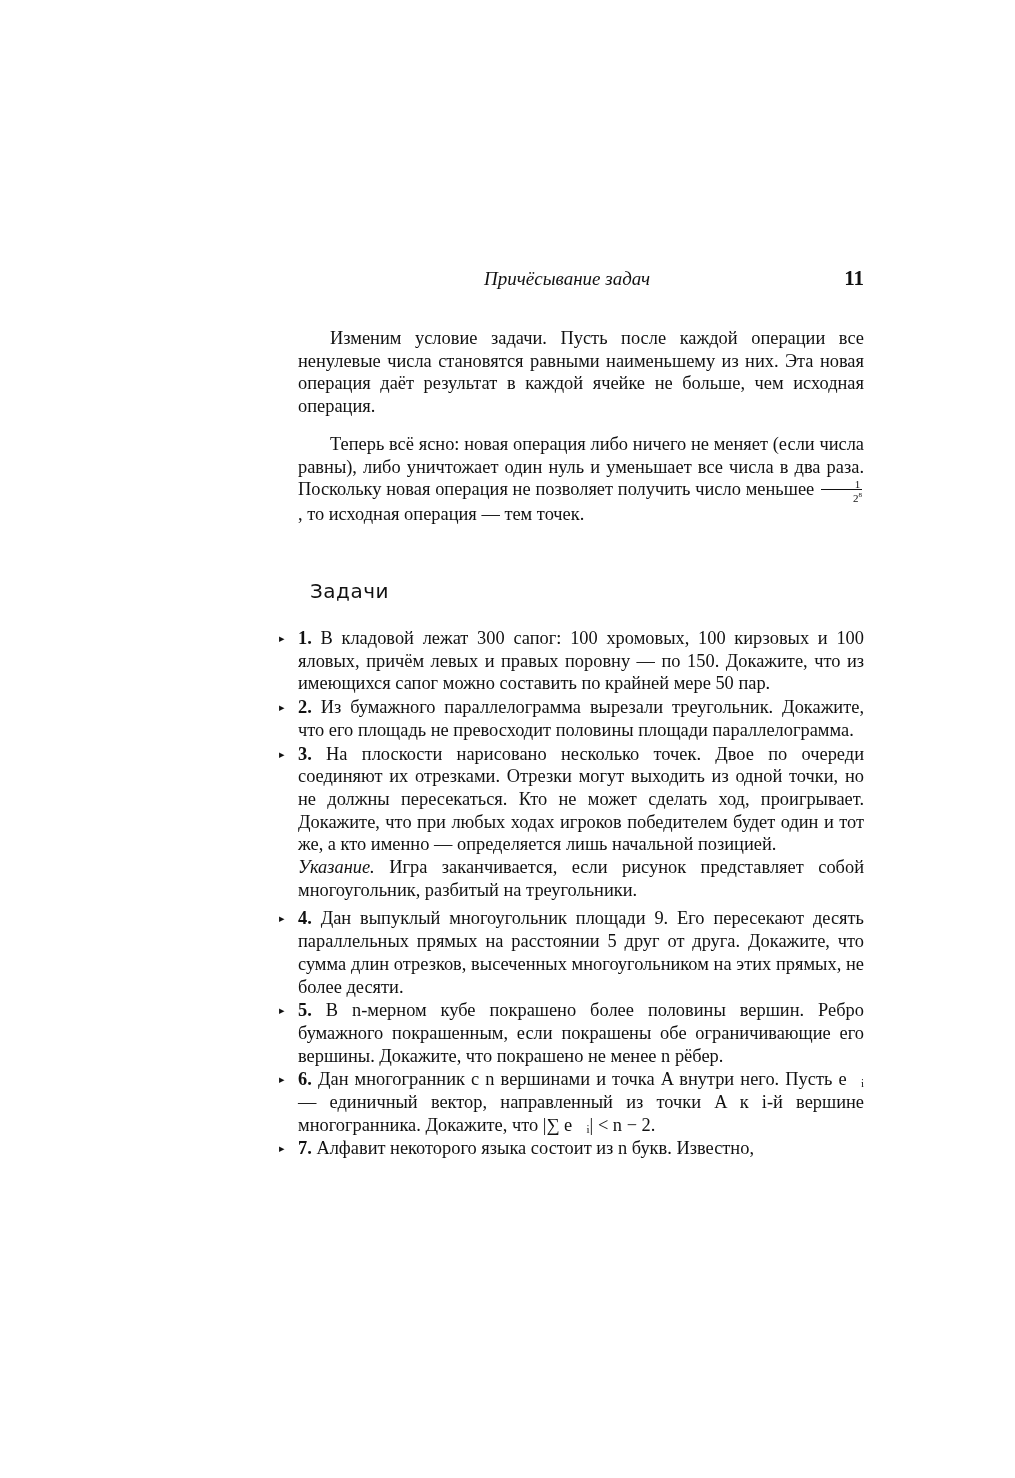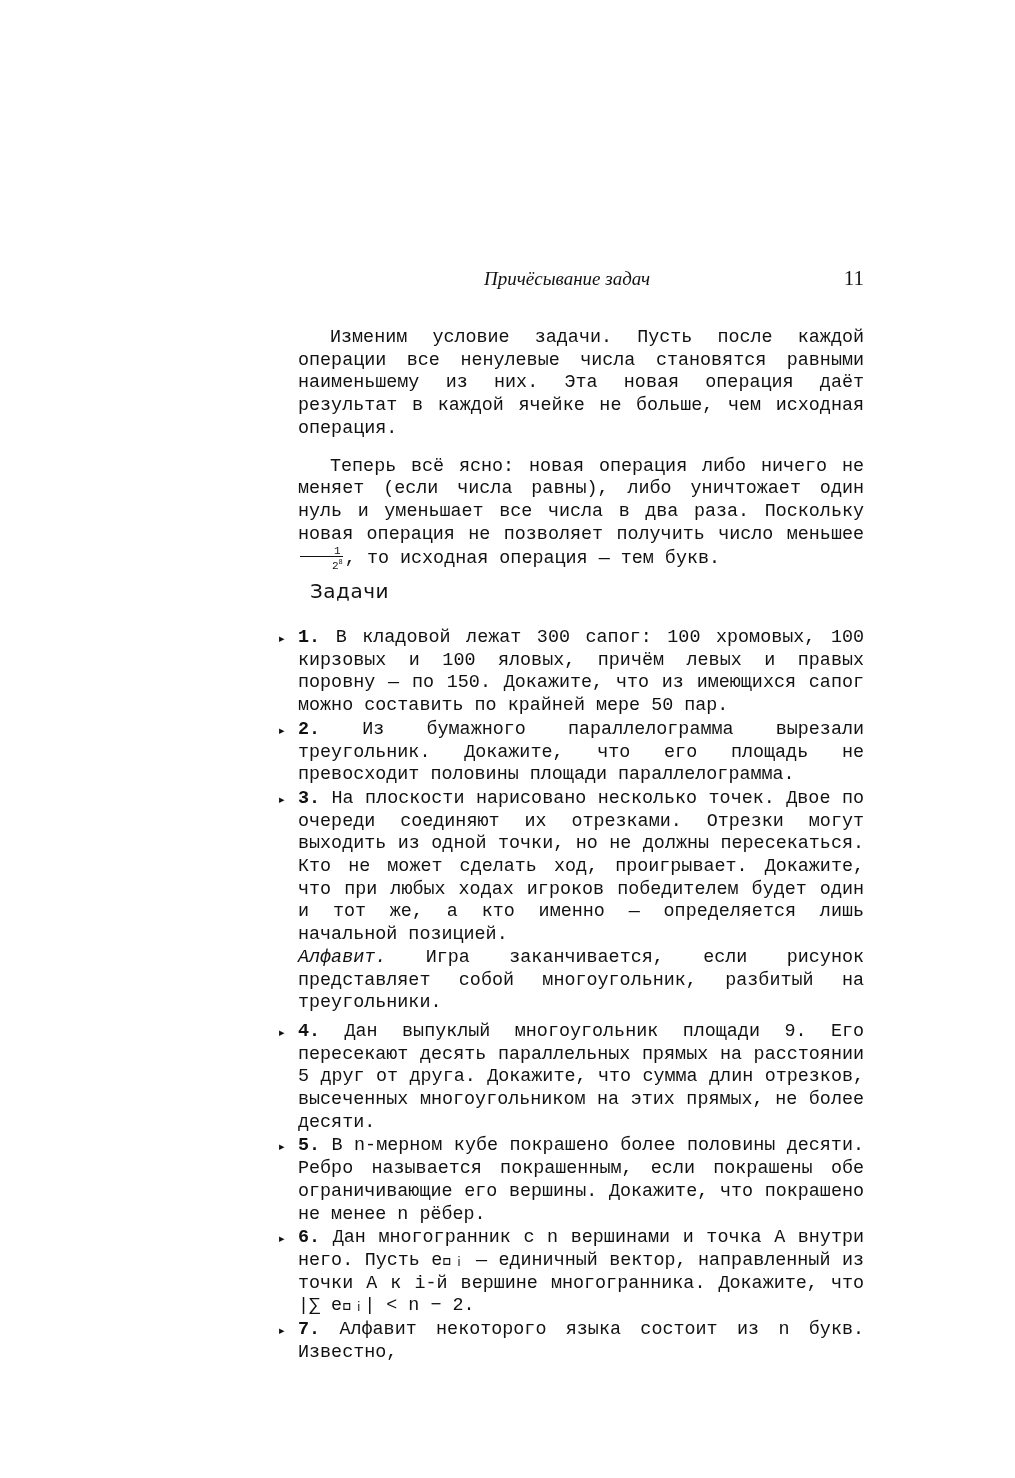--- a/index.html
+++ b/index.html
@@ -35,25 +35,25 @@
       font-family: "Liberation Serif", "DejaVu Serif", serif;
       font-style: italic;
       font-size: 19px;
       text-align: center;
     }
     .page-number {
       position: absolute;
       right: 0;
       top: -2px;
       font-family: "Liberation Serif", serif;
-      font-weight: normal;
+      font-weight: bold;
       font-size: 21px;
     }
     .text {
-      font-family: Liberation Mono, monospace;
+      font-family: Liberation Serif, serif;
       font-size: 18.4px;
       line-height: 22.7px;
       text-align: justify;
       margin: 0;
     }
     .indent { text-indent: 32px; }
     .intro {
       position: absolute;
       top: 327px;
       left: 0;
@@ -105,51 +105,51 @@
 
 <div class="page">
 
   <div class="running-head">
     <span class="running-title">Причёсывание задач</span>
     <span class="page-number">11</span>
   </div>
 
   <div class="intro">
     <p class="text indent">Изменим условие задачи. Пусть после каждой операции все ненулевые числа становятся равными наименьшему из них. Эта новая операция даёт результат в каждой ячейке не больше, чем исходная операция.</p>
-    <p class="text indent"><span>Теперь всё ясно: новая операция либо ничего не меняет (если числа равны), либо уничтожает один нуль и уменьшает все числа в два раза. Поскольку новая операция не позволяет получить число меньшее</span> <span class="frac"><span class="num">1</span><span class="den"><span>2</span><sup>8</sup></span></span><span>, то исходная операция — тем букв.</span></p>
+    <p class="text indent"><span>Теперь всё ясно: новая операция либо ничего не меняет (если числа равны), либо уничтожает один нуль и уменьшает все числа в два раза. Поскольку новая операция не позволяет получить число меньшее</span> <span class="frac"><span class="num">1</span><span class="den"><span>2</span><sup>8</sup></span></span><span>, то исходная операция — тем точек.</span></p>
   </div>
 
   <div class="section-title">Задачи</div>
 
   <div class="problems">
 
     <div class="problem">
       <span class="marker">▸</span>
       <p class="text"><span class="pnum">1.</span> <span>В кладовой лежат 300 сапог: 100 хромовых, 100 кирзовых и 100 яловых, причём левых и правых поровну — по 150. Докажите, что из имеющихся сапог можно составить по крайней мере 50 пар.</span></p>
     </div>
 
     <div class="problem">
       <span class="marker">▸</span>
       <p class="text"><span class="pnum">2.</span> <span>Из бумажного параллелограмма вырезали треугольник. Докажите, что его площадь не превосходит половины площади параллелограмма.</span></p>
     </div>
 
     <div class="problem">
       <span class="marker">▸</span>
       <p class="text"><span class="pnum">3.</span> <span>На плоскости нарисовано несколько точек. Двое по очереди соединяют их отрезками. Отрезки могут выходить из одной точки, но не должны пересекаться. Кто не может сделать ход, проигрывает. Докажите, что при любых ходах игроков победителем будет один и тот же, а кто именно — определяется лишь начальной позицией.</span></p>
-      <p class="text"><span class="hint-label">Алфавит.</span> <span>Игра заканчивается, если рисунок представляет собой многоугольник, разбитый на треугольники.</span></p>
+      <p class="text"><span class="hint-label">Указание.</span> <span>Игра заканчивается, если рисунок представляет собой многоугольник, разбитый на треугольники.</span></p>
     </div>
 
     <div class="problem gap">
       <span class="marker">▸</span>
       <p class="text"><span class="pnum">4.</span> <span>Дан выпуклый многоугольник площади 9. Его пересекают десять параллельных прямых на расстоянии 5 друг от друга. Докажите, что сумма длин отрезков, высеченных многоугольником на этих прямых, не более десяти.</span></p>
     </div>
 
     <div class="problem">
       <span class="marker">▸</span>
-      <p class="text"><span class="pnum">5.</span> <span>В n-мерном кубе покрашено более половины десяти. Ребро называется покрашенным, если покрашены обе ограничивающие его вершины. Докажите, что покрашено не менее n рёбер.</span></p>
+      <p class="text"><span class="pnum">5.</span> <span>В n-мерном кубе покрашено более половины вершин. Ребро бумажного покрашенным, если покрашены обе ограничивающие его вершины. Докажите, что покрашено не менее n рёбер.</span></p>
     </div>
 
     <div class="problem">
       <span class="marker">▸</span>
       <p class="text"><span class="pnum">6.</span> <span>Дан многогранник с n вершинами и точка A внутри него. Пусть e⃗ᵢ — единичный вектор, направленный из точки A к i-й вершине многогранника. Докажите, что |∑ e⃗ᵢ| &lt; n − 2.</span></p>
     </div>
 
     <div class="problem">
       <span class="marker">▸</span>
       <p class="text"><span class="pnum">7.</span> <span>Алфавит некоторого языка состоит из n букв. Известно,</span></p>

